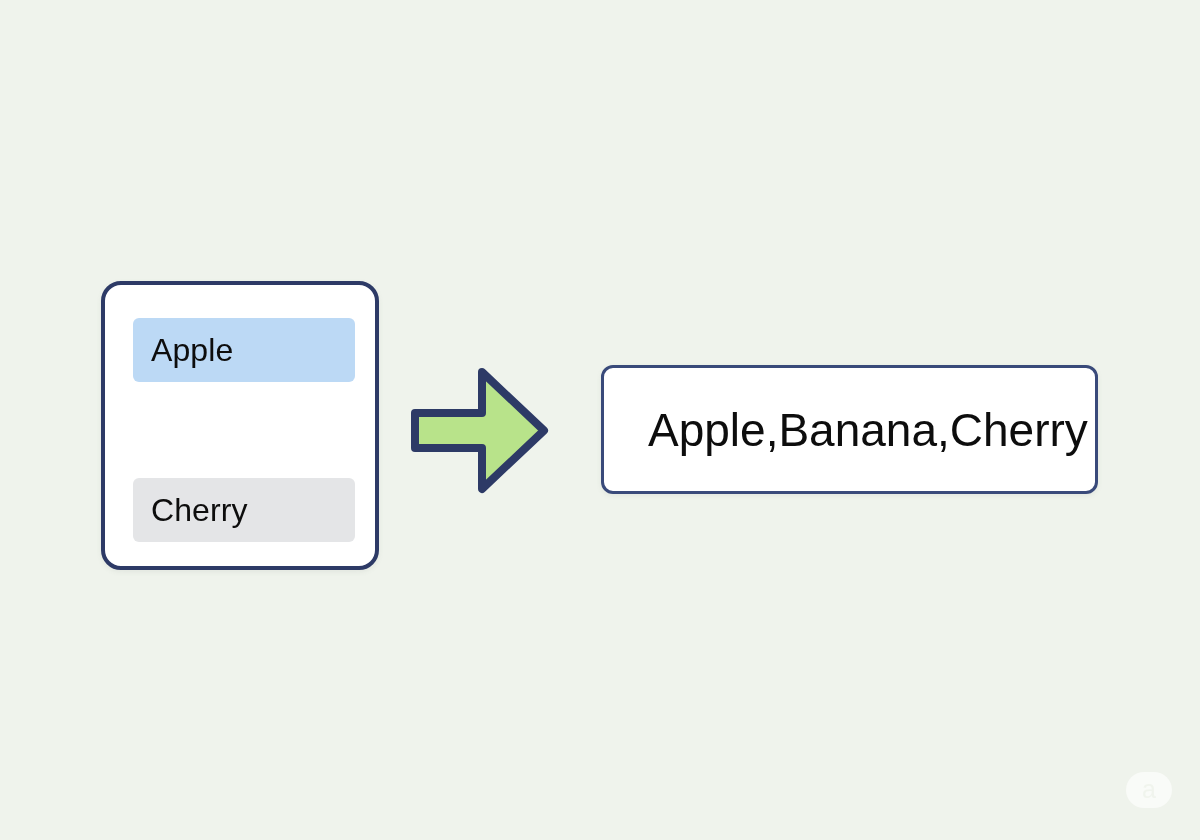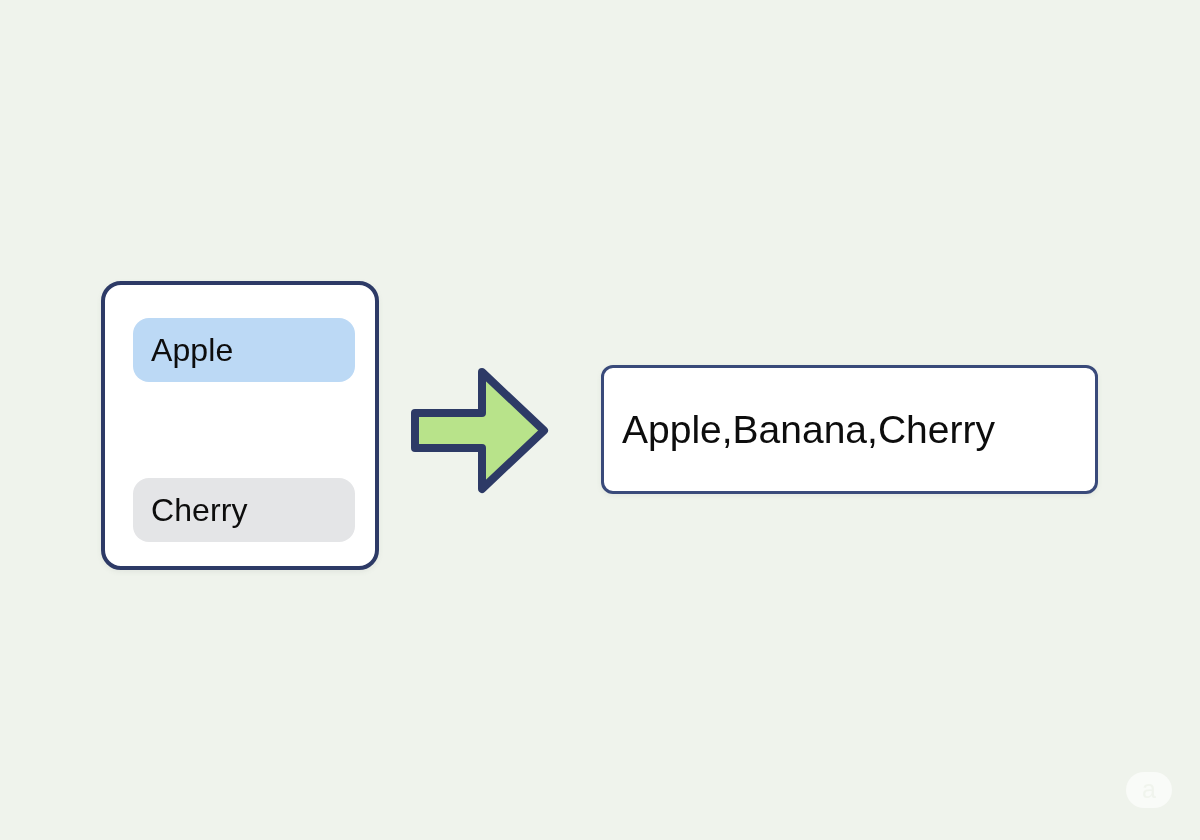--- a/index.html
+++ b/index.html
@@ -30,21 +30,21 @@
     background: #ffffff;
     border: 4px solid #2d3a66;
     border-radius: 20px;
     box-shadow: 0 2px 5px rgba(120,130,120,0.10);
   }
   .chip {
     position: absolute;
     left: 28px;
     width: 222px;
     height: 64px;
-    border-radius: 16px;
+    border-radius: 6px;
     display: flex;
     align-items: center;
     box-sizing: border-box;
     padding-left: 18px;
   }
   .chip span {
     font-size: 32px;
     color: #0d0d0d;
     letter-spacing: 0.1px;
     line-height: 1;
@@ -71,23 +71,23 @@
     height: 129px;
     box-sizing: border-box;
     background: #ffffff;
     border: 3px solid #394a7a;
     border-radius: 12px;
     display: flex;
     align-items: center;
     box-shadow: 0 2px 5px rgba(120,130,120,0.10);
   }
   #result-text {
-    font-size: 39px;
+    font-size: 46px;
     color: #0d0d0d;
-    padding-left: 18px;
+    padding-left: 44px;
     line-height: 1;
     white-space: nowrap;
   }
 
   
   #watermark {
     position: absolute;
     left: 1126px;
     top: 772px;
     width: 46px;

